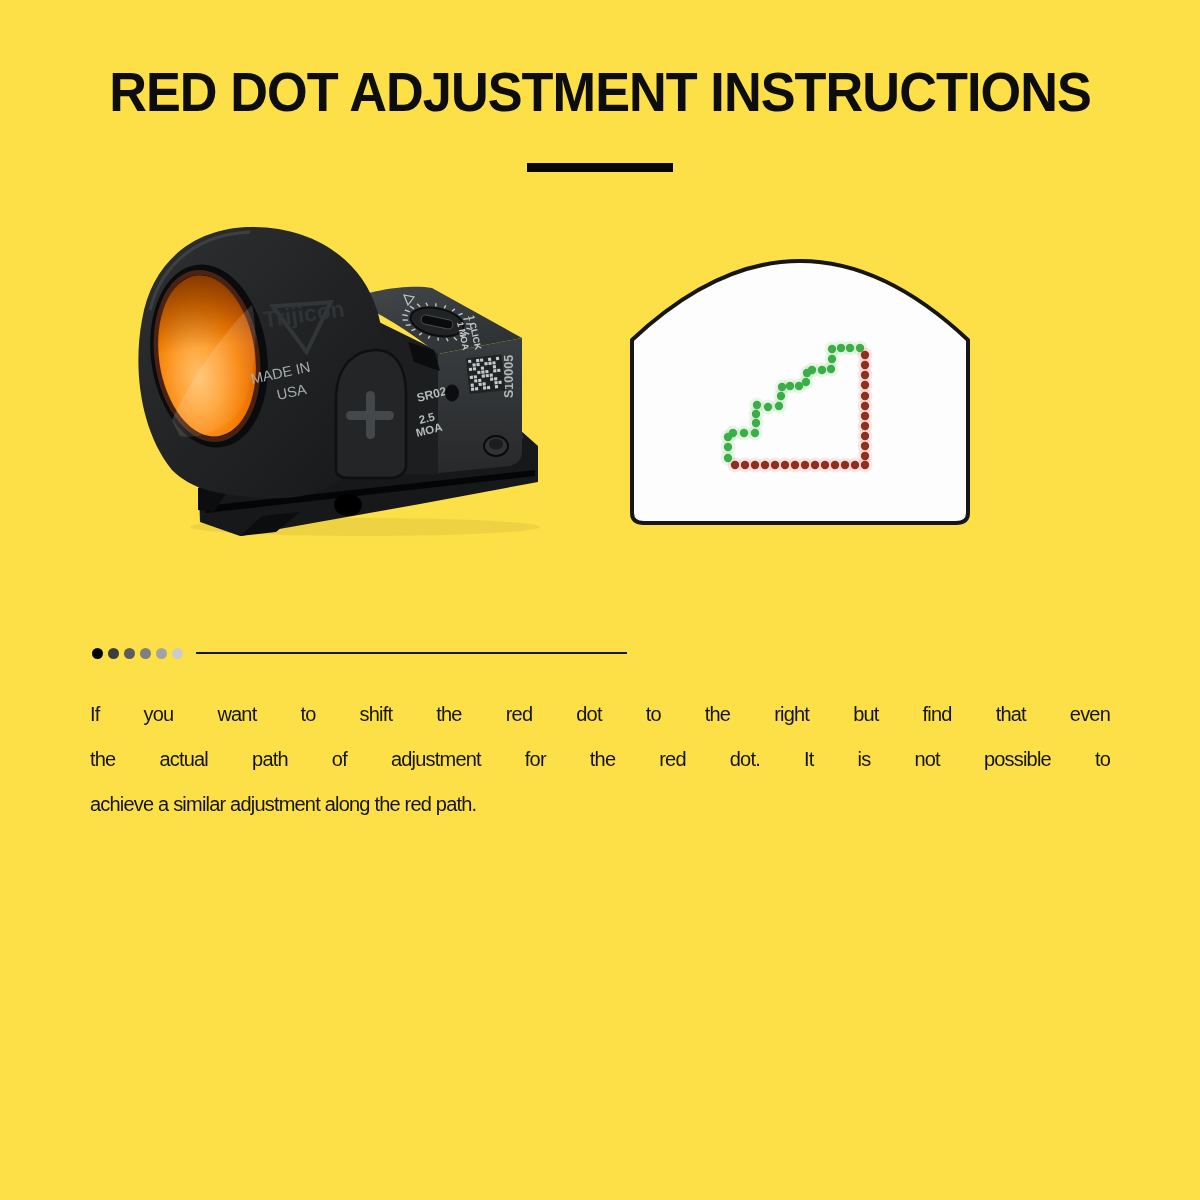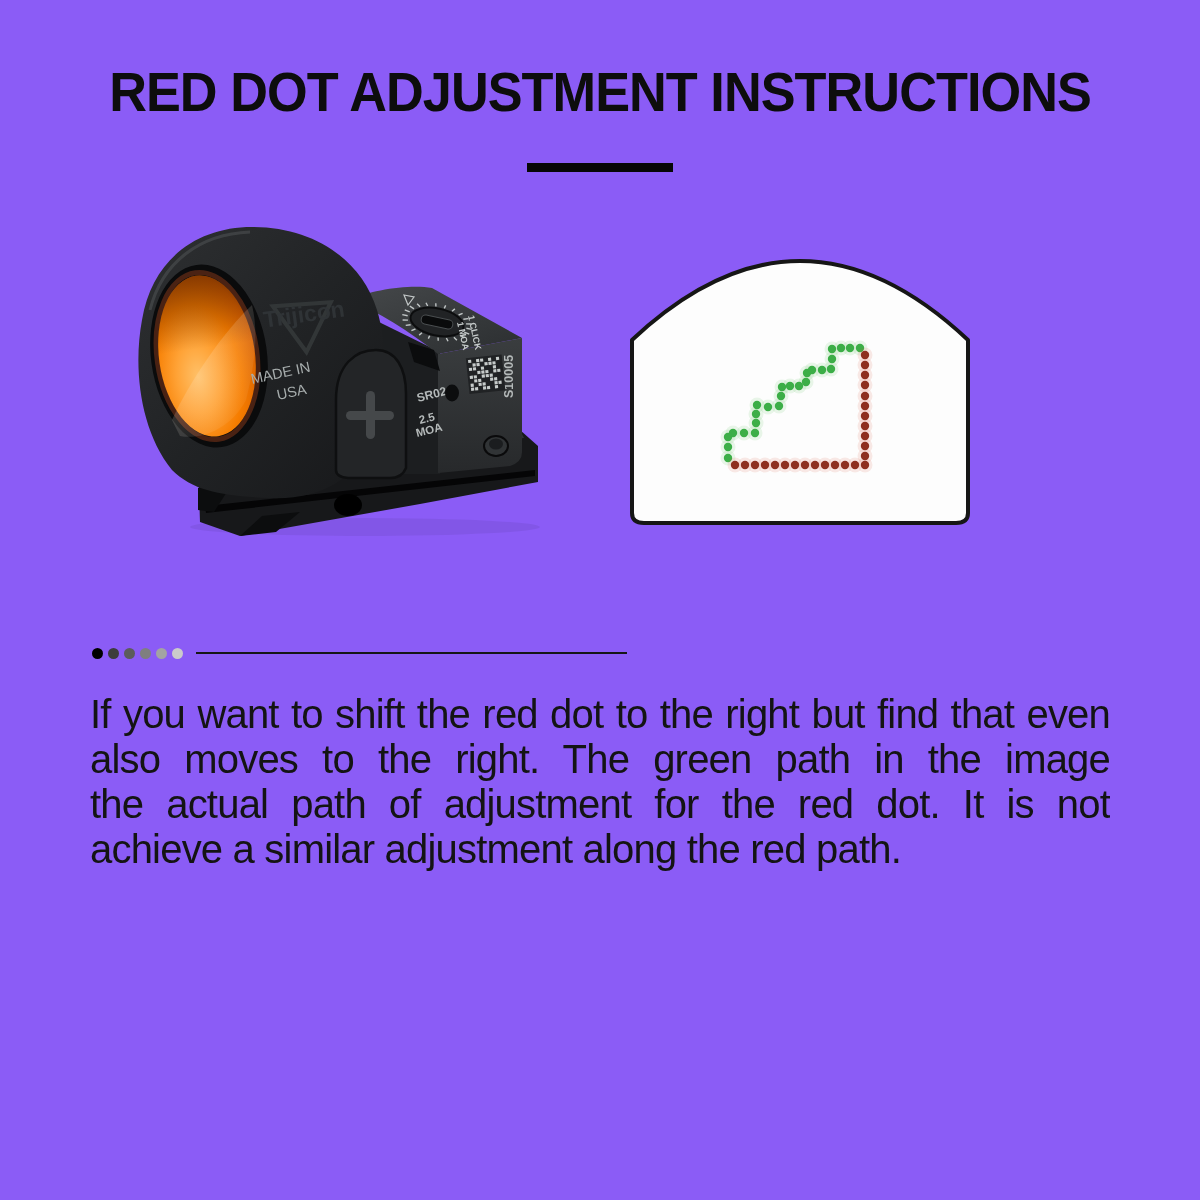--- a/index.html
+++ b/index.html
@@ -1,28 +1,28 @@
 <!DOCTYPE html>
 <html><head>
 <meta charset="utf-8">
 <style>
   html,body{margin:0;padding:0;background:#ffffff;}
-  .page{position:relative;width:1200px;height:1200px;background:#8b5cf6;overflow:hidden;
+  .page{position:relative;width:1200px;height:1200px;background:#fde047;overflow:hidden;
         font-family:"Liberation Sans",sans-serif;color:#121212;}
   .title{position:absolute;left:0;top:60px;width:1200px;text-align:center;
          font-weight:700;font-size:55px;letter-spacing:-1px;color:#0d0d0d;
          transform:scaleX(0.95);transform-origin:center;white-space:nowrap;}
   .title-underline{position:absolute;left:527px;top:163px;width:146px;height:9px;background:#070707;}
   .figure-sight{position:absolute;left:130px;top:218px;width:440px;height:320px;}
   .figure-diagram{position:absolute;left:615px;top:245px;width:370px;height:295px;}
   .pagination{position:absolute;left:92px;top:648px;display:flex;gap:5px;align-items:center;}
   .pag-dot{width:11px;height:11px;border-radius:50%;display:inline-block;}
   .pagination-rule{position:absolute;left:196px;top:652px;width:431px;height:2px;background:#161616;}
   .body-text{position:absolute;left:90px;top:692px;width:1020px;
-             font-size:40px;letter-spacing:-0.8px;line-height:45px;color:#141414;}
+             font-size:20px;letter-spacing:-0.8px;line-height:45px;color:#141414;}
   .para-line{height:45px;overflow:hidden;text-align:justify;text-align-last:justify;}
   .para-line.last{text-align-last:left;}
 </style>
 </head>
 <body>
 
 <div class="page">
 
   <div class="title">RED DOT ADJUSTMENT INSTRUCTIONS</div>
   <div class="title-underline"></div>
@@ -313,18 +313,17 @@
       <span class="pag-dot" style="background: rgb(61, 61, 61);"></span>
       <span class="pag-dot" style="background: rgb(92, 92, 92);"></span>
       <span class="pag-dot" style="background: rgb(127, 127, 127);"></span>
       <span class="pag-dot" style="background: rgb(163, 163, 163);"></span>
       <span class="pag-dot" style="background: rgb(203, 203, 203);"></span>
     </div>
   <div class="pagination-rule"></div>
 
   <div class="body-text">
       <div class="para-line">If you want to shift the red dot to the right but find that even</div>
-      <div class="para-line">also moves to the right. The green path in the image represents</div>
       <div class="para-line">the actual path of adjustment for the red dot. It is not possible to</div>
       <div class="para-line last">achieve a similar adjustment along the red path.</div>
     </div>
 
 </div>
 
 </body></html>

